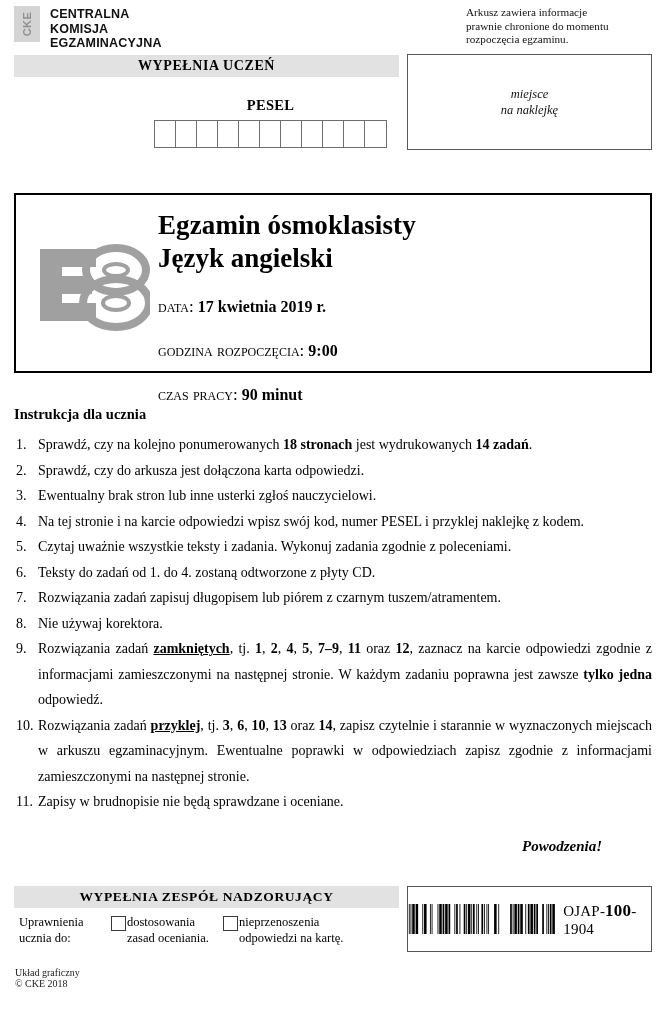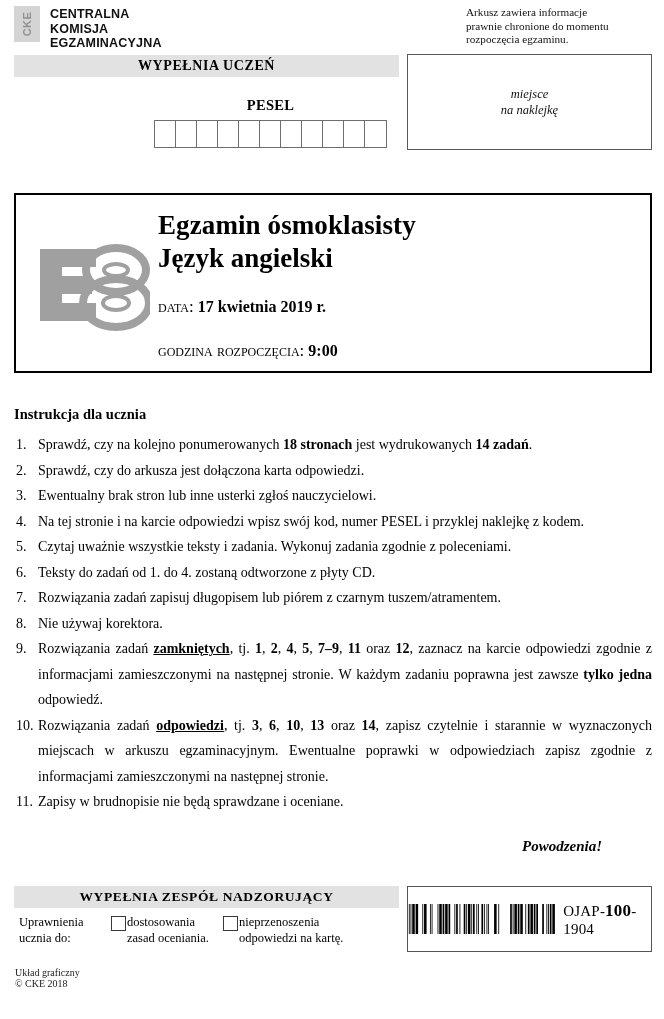--- a/index.html
+++ b/index.html
@@ -432,20 +432,24 @@
       <div class="meta-line">
         <span class="meta-label">Data:</span>
         <span class="meta-value">17 kwietnia 2019 r.</span>
       </div>
 
       <div class="meta-line">
         <span class="meta-label">Godzina rozpoczęcia:</span>
         <span class="meta-value">9:00</span>
       </div>
 
+      <div class="meta-line">
+        <span class="meta-label">Czas pracy:</span>
+        <span class="meta-value">90 minut</span>
+      </div>
     </div>
   </div>
 
   <div class="instr-heading">Instrukcja dla ucznia</div>
   <div class="instr-list" id="instr-list">
       <div class="instr-item">
         <div class="instr-num">1.</div>
         <div class="instr-body">Sprawdź, czy na kolejno ponumerowanych <b>18 stronach</b> jest wydrukowanych <b>14 zadań</b>.</div>
       </div>
       <div class="instr-item">
@@ -475,21 +479,21 @@
       <div class="instr-item">
         <div class="instr-num">8.</div>
         <div class="instr-body">Nie używaj korektora.</div>
       </div>
       <div class="instr-item">
         <div class="instr-num">9.</div>
         <div class="instr-body justify">Rozwiązania zadań <u>zamkniętych</u>, tj. <b>1</b>, <b>2</b>, <b>4</b>, <b>5</b>, <b>7–9</b>, <b>11</b> oraz <b>12</b>, zaznacz na karcie odpowiedzi zgodnie z informacjami zamieszczonymi na następnej stronie. W każdym zadaniu poprawna jest zawsze <b>tylko jedna</b> odpowiedź.</div>
       </div>
       <div class="instr-item">
         <div class="instr-num">10.</div>
-        <div class="instr-body justify">Rozwiązania zadań <u>odpowiedzi</u>, tj. <b>3</b>, <b>6</b>, <b>10</b>, <b>13</b> oraz <b>14</b>, zapisz czytelnie i starannie w wyznaczonych miejscach w arkuszu egzaminacyjnym. Ewentualne poprawki w odpowiedziach zapisz zgodnie z informacjami zamieszczonymi na następnej stronie.</div>
+        <div class="instr-body justify">Rozwiązania zadań <u>przyklej</u>, tj. <b>3</b>, <b>6</b>, <b>10</b>, <b>13</b> oraz <b>14</b>, zapisz czytelnie i starannie w wyznaczonych miejscach w arkuszu egzaminacyjnym. Ewentualne poprawki w odpowiedziach zapisz zgodnie z informacjami zamieszczonymi na następnej stronie.</div>
       </div>
       <div class="instr-item">
         <div class="instr-num">11.</div>
         <div class="instr-body">Zapisy w brudnopisie nie będą sprawdzane i oceniane.</div>
       </div>
     </div>
 
   <div class="good-luck">Powodzenia!</div>
 
   <div class="supervisor-panel">

